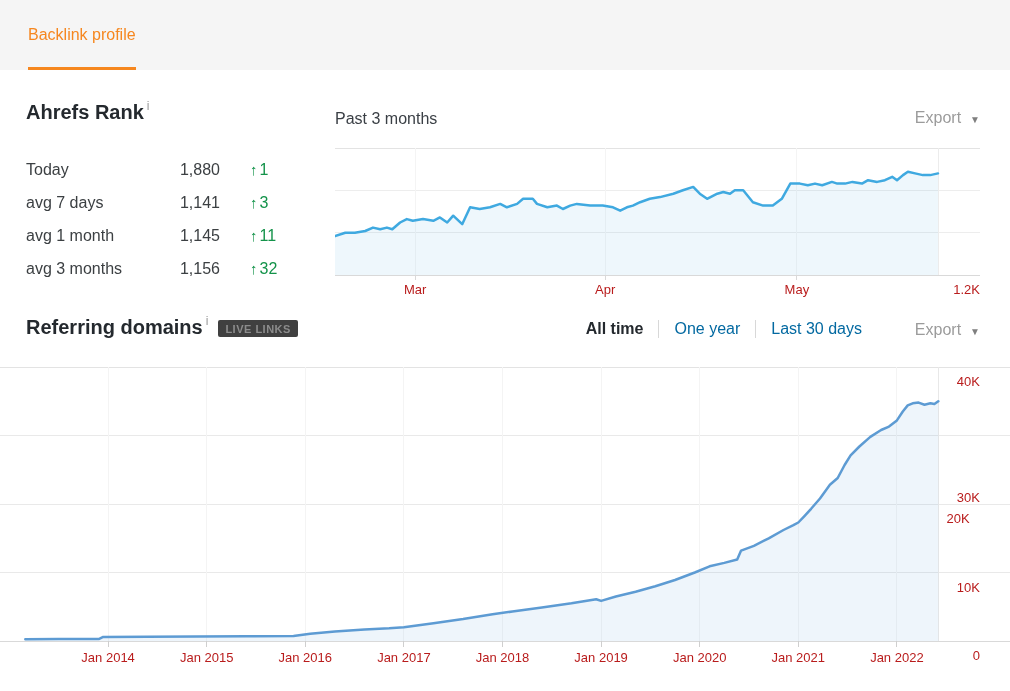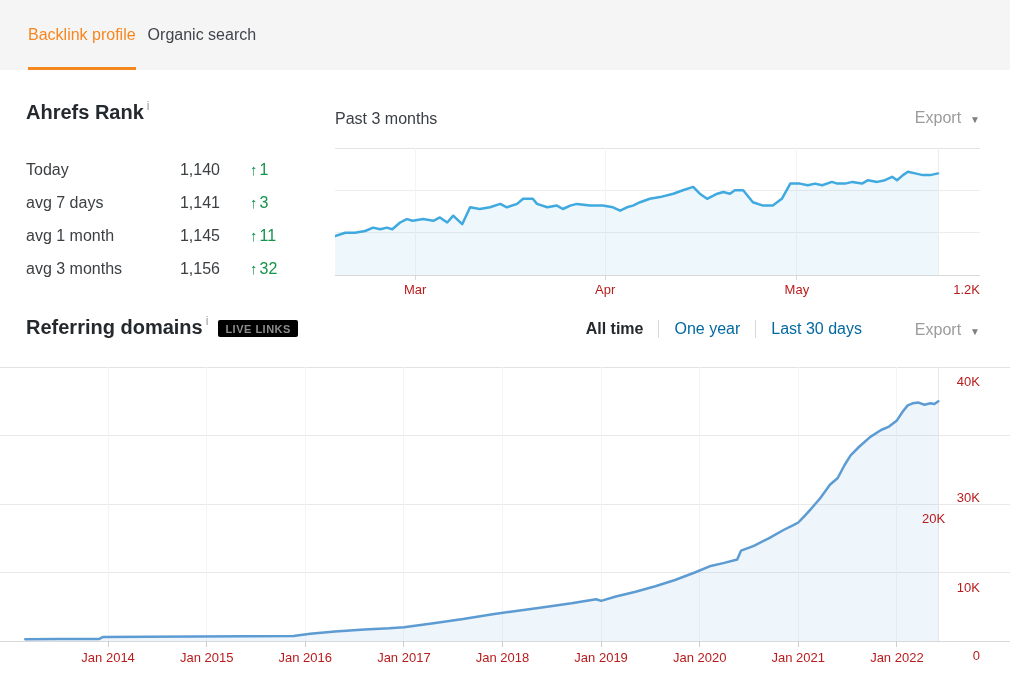--- a/index.html
+++ b/index.html
@@ -10,21 +10,21 @@
   }
   
   .tabbar{position:absolute;left:0;top:0;width:1010px;height:70px;background:#f5f5f5;
     display:flex;align-items:stretch;padding-left:28px;box-sizing:border-box;gap:12px;}
   .tab{font-size:16px;color:#40454c;display:flex;align-items:center;position:relative;cursor:pointer;}
   .tab.active{color:#f6871f;}
   .tab.active::after{content:"";position:absolute;left:0;right:0;bottom:0;height:3px;background:#f6871f;}
   
   .sec-title{position:absolute;font-size:20px;font-weight:bold;color:#24292e;display:flex;align-items:center;}
   .info-sup{font-size:12px;font-weight:normal;color:#9b9b9b;position:relative;top:-7px;margin-left:3px;}
-  .badge{display:inline-block;margin-left:10px;background:#000000;color:#8c8c8c;font-size:11px;
+  .badge{display:inline-block;margin-left:10px;background:#404040;color:#8c8c8c;font-size:11px;
     font-weight:bold;letter-spacing:.5px;padding:3px 7px 2px;border-radius:2px;position:relative;top:1px;}
   
   .stats{position:absolute;left:26px;top:153px;font-size:16px;color:#3c4043;}
   .stat-row{display:flex;align-items:center;height:33px;}
   .stat-label{width:134px;}
   .stat-value{width:60px;text-align:right;}
   .stat-delta{margin-left:30px;color:#14934a;display:flex;align-items:center;}
   .stat-delta .arrow{margin-right:2px;font-size:15px;}
   
   .range-label{position:absolute;left:335px;top:110px;font-size:16px;color:#3a3f45;}
@@ -40,32 +40,31 @@
   
   .chart-box{position:absolute;}
   .chart-box svg{display:block;}
   .axis-label{position:absolute;font-size:13px;color:#b91c1c;white-space:nowrap;}
 </style>
 </head>
 <body>
 
 <div class="tabbar">
   <div class="tab active">Backlink profile</div>
-  <div class="tab">Organic search</div>
 </div>
 
 <div class="sec-title" style="left:26px;top:101px;">
   <span>Ahrefs Rank</span>
     <span class="info-sup">i</span>
 </div>
 
 <div class="stats">
   <div class="stat-row">
     <span class="stat-label">Today</span>
-    <span class="stat-value">1,140</span>
+    <span class="stat-value">1,880</span>
     <span class="stat-delta">
         <span class="arrow">↑</span>
         <span>1</span>
       </span>
   </div>
   <div class="stat-row">
     <span class="stat-label">avg 7 days</span>
     <span class="stat-value">1,141</span>
     <span class="stat-delta">
         <span class="arrow">↑</span>
@@ -163,21 +162,21 @@
       <line x1="798.3" y1="274" x2="798.3" y2="280" stroke="#cfcfcf" stroke-width="1" shape-rendering="crispEdges"></line>
       <line x1="896.9" y1="0" x2="896.9" y2="274" stroke="#f4f4f4" stroke-width="1" shape-rendering="crispEdges"></line>
       <line x1="896.9" y1="274" x2="896.9" y2="280" stroke="#cfcfcf" stroke-width="1" shape-rendering="crispEdges"></line>
       <line x1="938.3120000000072" y1="0" x2="938.3120000000072" y2="274" stroke="#e8e8e8" stroke-width="1" shape-rendering="crispEdges"></line>
       <polygon points="25.3,272.3 58.8,272.1 99.2,271.9 103.2,269.9 147.5,269.7 196.8,269.5 246.1,269.3 293.5,269.0 310.2,266.8 334.9,264.4 364.5,262.4 389.1,261.3 403.9,260.3 433.5,256.2 463.1,252.1 492.6,247.3 512.4,244.5 541.9,240.4 571.5,236.3 596.2,232.2 601.1,233.9 615.9,229.5 635.6,224.7 655.3,219.2 675.0,213.0 694.8,205.5 709.6,199.3 724.3,195.9 737.2,192.5 741.1,183.6 753.9,178.8 768.7,171.3 783.5,163.0 793.4,158.2 798.3,155.5 804.2,149.3 811.1,141.8 820.0,131.5 829.9,117.8 837.7,111.0 844.6,98.0 850.6,88.4 859.4,79.5 870.3,69.9 881.1,63.0 889.0,59.6 896.9,53.4 902.8,44.5 907.7,38.4 912.7,36.3 918.6,35.6 924.5,37.7 930.4,36.3 934.4,37.0 938.3,34.3 938.3,274 25.3,274" fill="#5d9bd3" opacity="0.1"></polygon>
       <polyline points="25.3,272.3 58.8,272.1 99.2,271.9 103.2,269.9 147.5,269.7 196.8,269.5 246.1,269.3 293.5,269.0 310.2,266.8 334.9,264.4 364.5,262.4 389.1,261.3 403.9,260.3 433.5,256.2 463.1,252.1 492.6,247.3 512.4,244.5 541.9,240.4 571.5,236.3 596.2,232.2 601.1,233.9 615.9,229.5 635.6,224.7 655.3,219.2 675.0,213.0 694.8,205.5 709.6,199.3 724.3,195.9 737.2,192.5 741.1,183.6 753.9,178.8 768.7,171.3 783.5,163.0 793.4,158.2 798.3,155.5 804.2,149.3 811.1,141.8 820.0,131.5 829.9,117.8 837.7,111.0 844.6,98.0 850.6,88.4 859.4,79.5 870.3,69.9 881.1,63.0 889.0,59.6 896.9,53.4 902.8,44.5 907.7,38.4 912.7,36.3 918.6,35.6 924.5,37.7 930.4,36.3 934.4,37.0 938.3,34.3" fill="none" stroke="#5d9bd3" stroke-width="2.5" stroke-linejoin="round" stroke-linecap="round"></polyline>
     </svg>
   <div id="rd-ylabels">
       <div class="axis-label" style="right: 30px; top: 7px; width: 60px; text-align: right;">40K</div>
       <div class="axis-label" style="right: 30px; top: 75.5px; width: 60px; text-align: right; margin-top: 47px;">30K</div>
-      <div class="axis-label" style="right: 28px; top: 144px; width: 60px; text-align: left;">20K</div>
+      <div class="axis-label" style="right: 22px; top: 144px; width: 60px; text-align: center;">20K</div>
       <div class="axis-label" style="right: 30px; top: 212.5px; width: 60px; text-align: right;">10K</div>
       <div class="axis-label" style="right: 30px; top: 281px; width: 60px; text-align: right;">0</div>
     </div>
   <div id="rd-xlabels">
       <div class="axis-label" style="left: 68.1px; top: 283px; width: 80px; text-align: center;">Jan 2014</div>
       <div class="axis-label" style="left: 166.7px; top: 283px; width: 80px; text-align: center;">Jan 2015</div>
       <div class="axis-label" style="left: 265.3px; top: 283px; width: 80px; text-align: center;">Jan 2016</div>
       <div class="axis-label" style="left: 363.9px; top: 283px; width: 80px; text-align: center;">Jan 2017</div>
       <div class="axis-label" style="left: 462.5px; top: 283px; width: 80px; text-align: center;">Jan 2018</div>
       <div class="axis-label" style="left: 561.1px; top: 283px; width: 80px; text-align: center;">Jan 2019</div>

